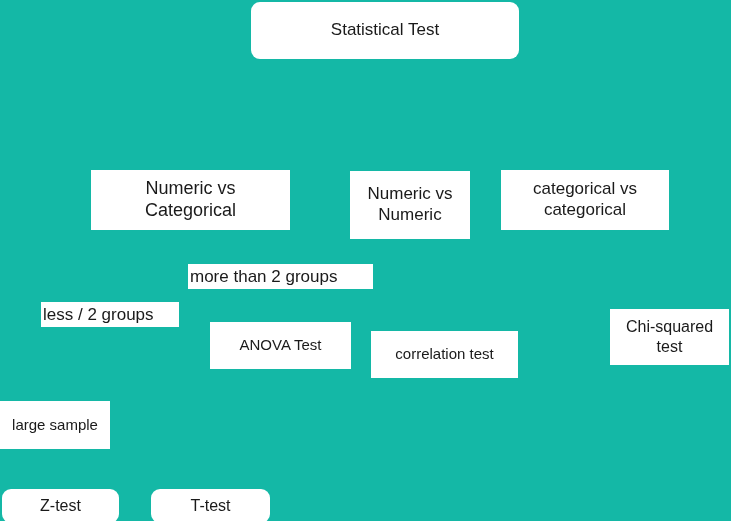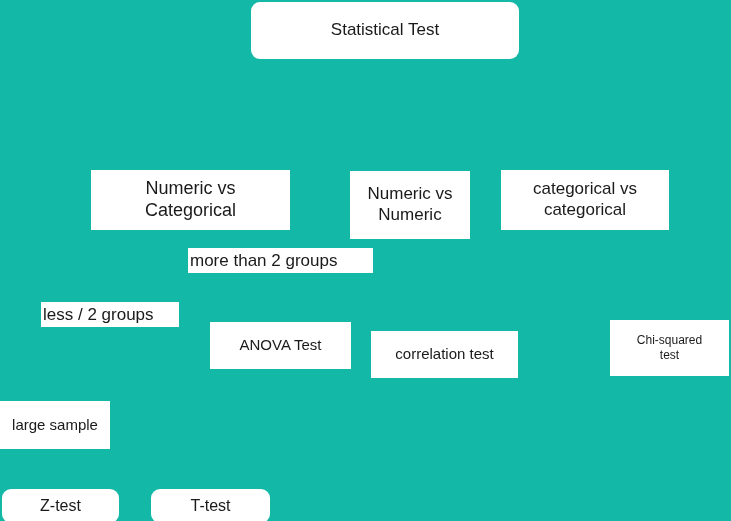--- a/index.html
+++ b/index.html
@@ -58,29 +58,29 @@
 
   <div class="node" style="left:91px; top:170px; width:199px; height:60px; font-size:18px;">Numeric vs
 Categorical</div>
 
   <div class="node" style="left:350px; top:171px; width:120px; height:68px; font-size:17px;">Numeric vs
 Numeric</div>
 
   <div class="node" style="left:501px; top:170px; width:168px; height:60px; font-size:17px;">categorical vs
 categorical</div>
 
-  <div class="label-chip" style="left:188px; top:248px; width:185px; height:25px; font-size:17px;">more than 2 groups</div>
+  <div class="label-chip" style="left:188px; top:264px; width:185px; height:25px; font-size:17px;">more than 2 groups</div>
 
   <div class="label-chip" style="left:41px; top:288px; width:138px; height:25px; font-size:17px;margin-top:14px;">less / 2 groups</div>
 
   <div class="node" style="left:210px; top:322px; width:141px; height:47px; font-size:15px;text-align:center;">ANOVA Test</div>
 
   <div class="node" style="left:371px; top:331px; width:147px; height:47px; font-size:15px;">correlation test</div>
 
-  <div class="node" style="left:610px; top:320px; width:119px; height:56px; font-size:12px;">Chi-squared
+  <div class="node" style="left:610px; top:309px; width:119px; height:56px; font-size:16px;">Chi-squared
 test</div>
 
   <div class="node" style="left:0px; top:401px; width:110px; height:48px; font-size:15px;">large sample</div>
 
 
   <div class="node rounded" style="left:2px; top:489px; width:117px; height:34px; font-size:16px;">Z-test</div>
 
   <div class="node rounded" style="left:151px; top:489px; width:119px; height:34px; font-size:16px;">T-test</div>
 
 </div>

